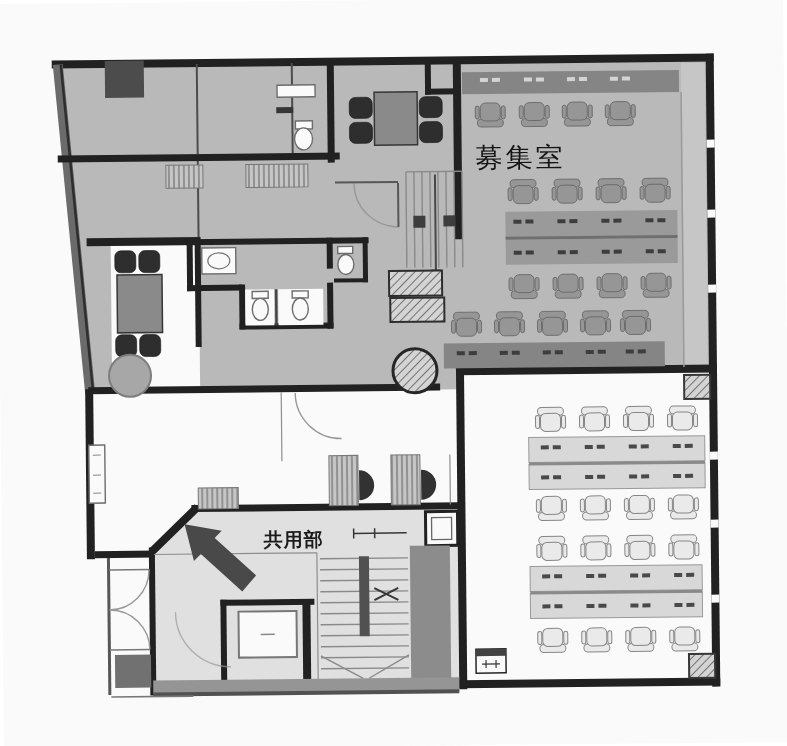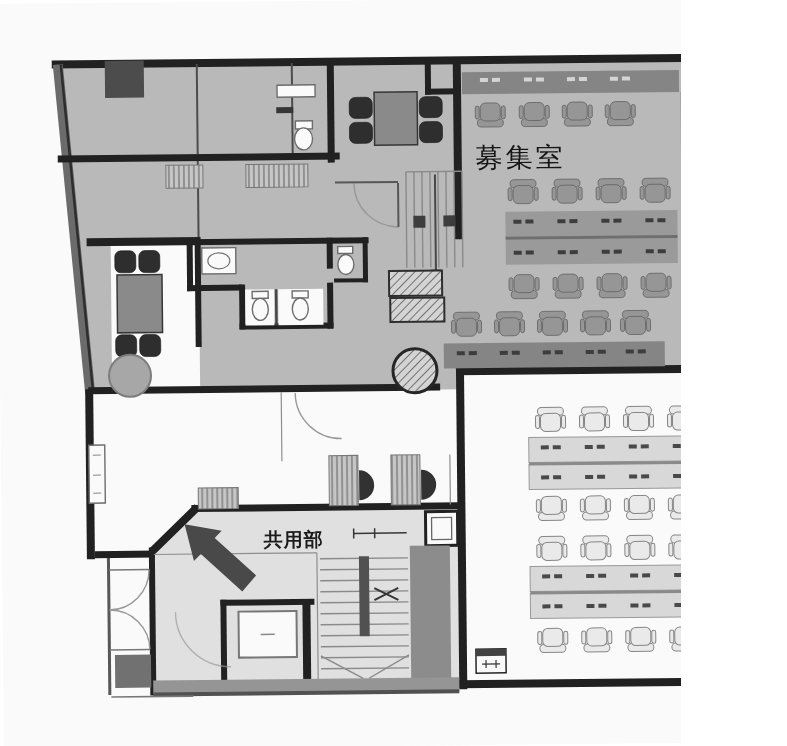--- a/index.html
+++ b/index.html
@@ -1,16 +1,16 @@
 <!DOCTYPE html>
 <html><head>
 <meta charset="utf-8">
 <style>
   html,body{margin:0;padding:0;background:#ffffff;}
-  .stage{position:relative;width:681px;height:746px;background:#ffffff;overflow:hidden;
+  .stage{position:relative;width:787px;height:746px;background:#ffffff;overflow:hidden;
          font-family:"Liberation Sans","DejaVu Sans",sans-serif;}
   svg{display:block}
   .wall{fill:var(--wall,#1d1d1d);}
   .floor-leased{fill:var(--leased,#bcbcbc);}
   .floor-common{fill:var(--common,#e4e4e4);}
   .band-dark{fill:var(--band-dark,#858585);}
   .band-mid{fill:var(--band-mid,#9b9b9b);}
   .band-light{fill:#dcdcdc;stroke:#9a9a9a;stroke-width:1;}
   .chair-gray rect{fill:#979797;stroke:#5f5f5f;stroke-width:0.8;}
   .chair-light rect{fill:#efefef;stroke:#868686;stroke-width:1;}

